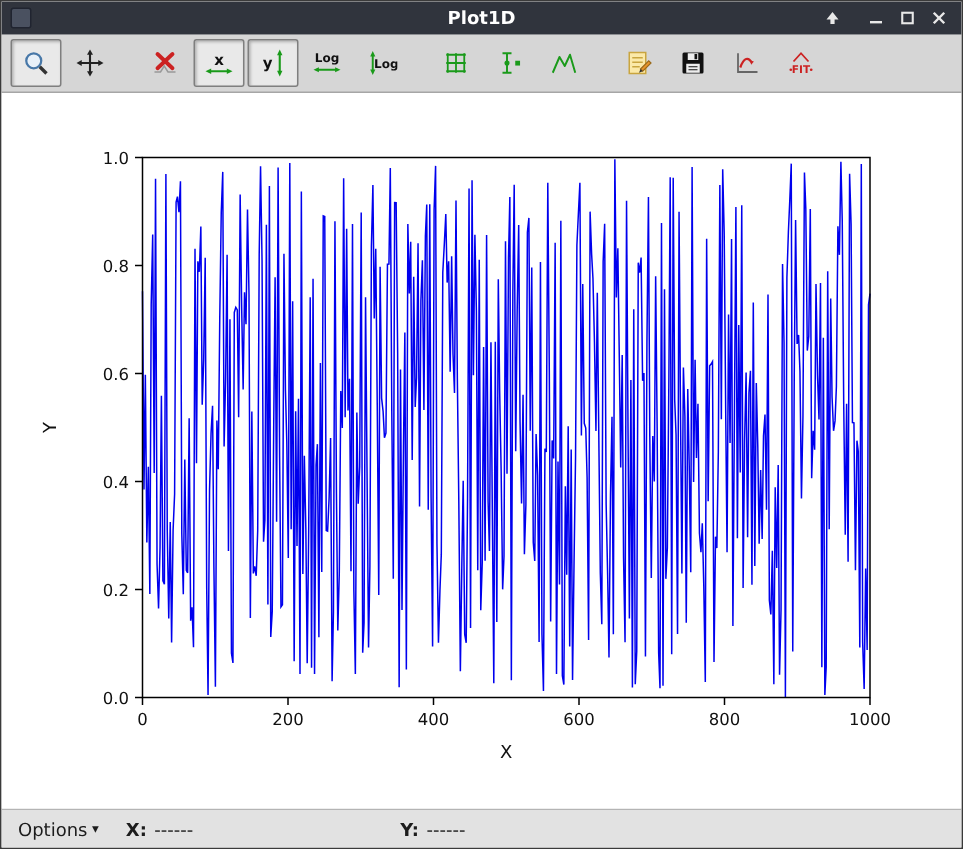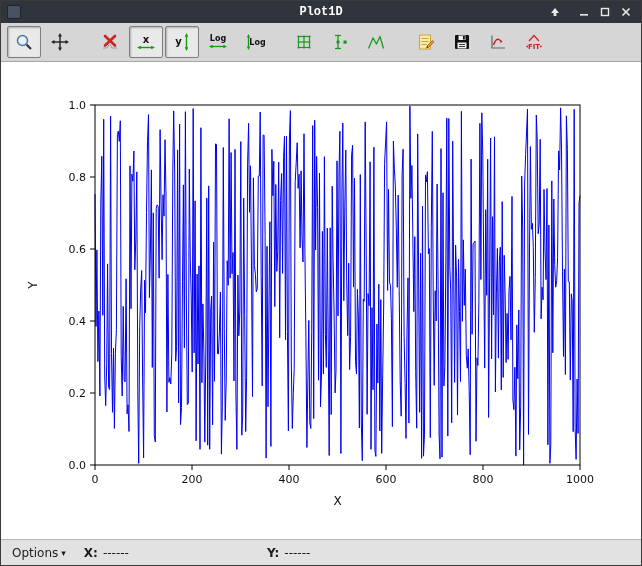--- a/index.html
+++ b/index.html
@@ -11,21 +11,21 @@
   }
   
   .titlebar{
     height:22px;flex:0 0 22px;background:#30343d;position:relative;
     display:flex;align-items:center;color:#fff;
   }
   .app-icon{width:12px;height:12px;margin-left:6px;border-radius:2px;
     background:#4a5160;border:1px solid #202430;}
   .title{
     position:absolute;left:0;right:0;text-align:center;
-    font-size:12px;font-weight:bold;color:#ffffff;pointer-events:none;font-family:Liberation Mono, monospace;
+    font-size:12px;font-weight:bold;color:#ffffff;pointer-events:none;
   }
   .win-controls{margin-left:auto;display:flex;align-items:center;gap:7px;padding-right:8px;z-index:2;}
   .wc{width:14px;height:14px;display:flex;align-items:center;justify-content:center;cursor:pointer;}
   .wc svg{display:block;}
   .wc.keep-above{margin-right:8px;}
   
   .toolbar{
     height:38px;flex:0 0 38px;background:#d6d6d6;border-bottom:1px solid #a6a6a6;
     display:flex;align-items:center;padding:0 6px;gap:2px;
   }

